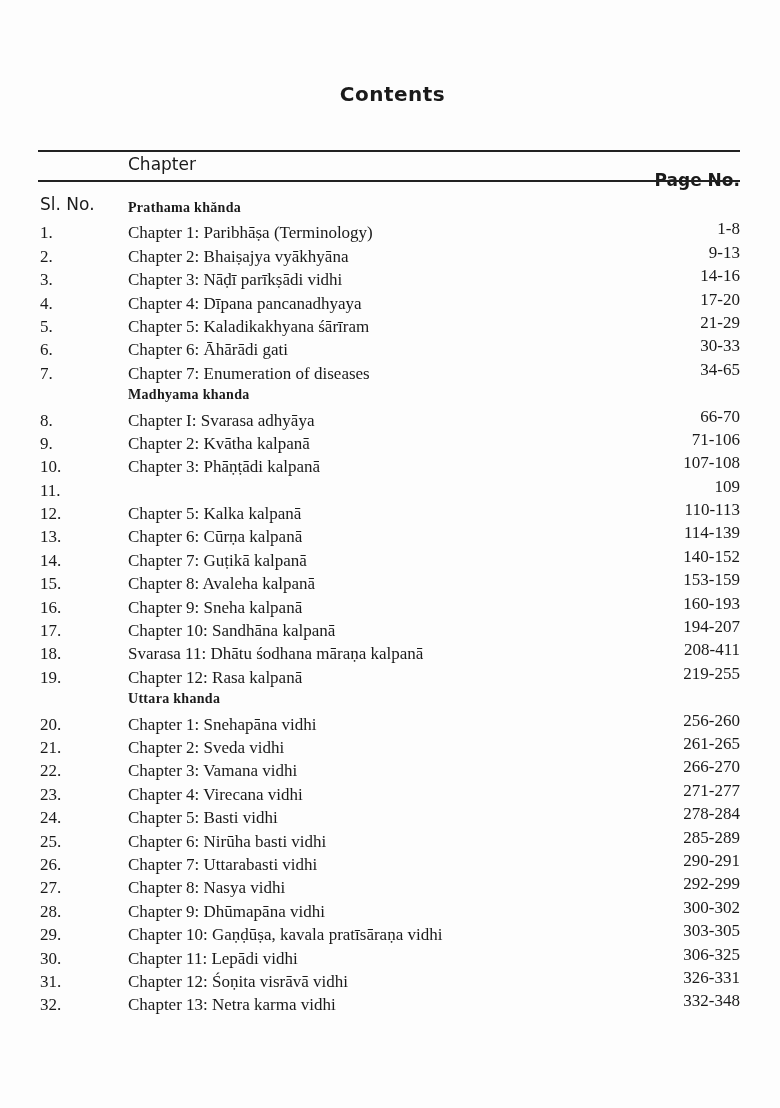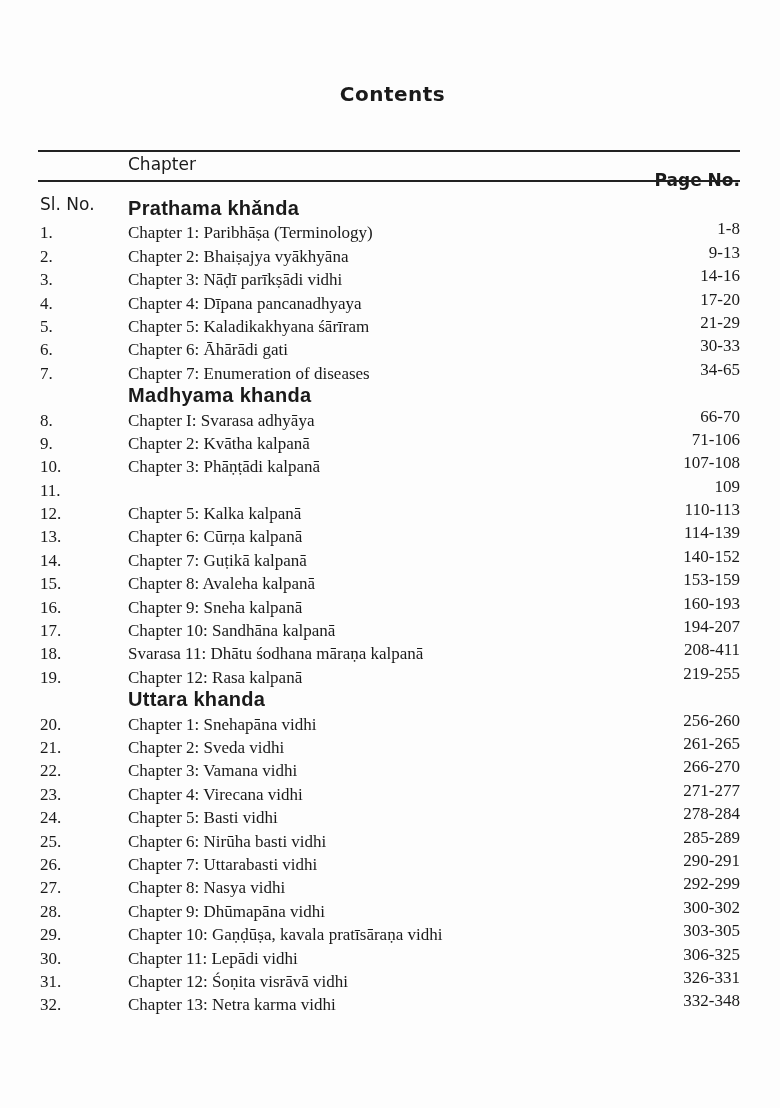--- a/index.html
+++ b/index.html
@@ -28,21 +28,21 @@
   .header .sl { position: absolute; left: 0; top: 0; margin-top: 40px; }
   .header .ch { position: absolute; left: 88px; top: 0; }
   .header .pg { position: absolute; right: 0; top: 16px; font-weight: bold; }
   .toc { position: absolute; top: 196px; left: 40px; width: 700px; }
   .row { position: relative; height: 23.4px; font-size: 17px; line-height: 23px; }
   .row .num { position: absolute; left: 0; top: 2px; }
   .row .title-cell { position: absolute; left: 88px; top: 2px; white-space: nowrap; }
   .row .page { position: absolute; right: 0; top: -2px; }
   .section-head {
     position: relative; height: 23.4px; padding-left: 88px;
-    font-family: Liberation Sans, sans-serif; font-size: 20px; font-weight: bold; line-height: 24px;
+    font-family: Liberation Serif, serif; font-size: 14px; font-weight: bold; line-height: 24px;
     letter-spacing: 0.3px;
   }
 </style>
 </head>
 <body>
 
 <div class="title"><span>Contents</span></div>
 
 <div class="rule top"></div>
 <div class="header">

